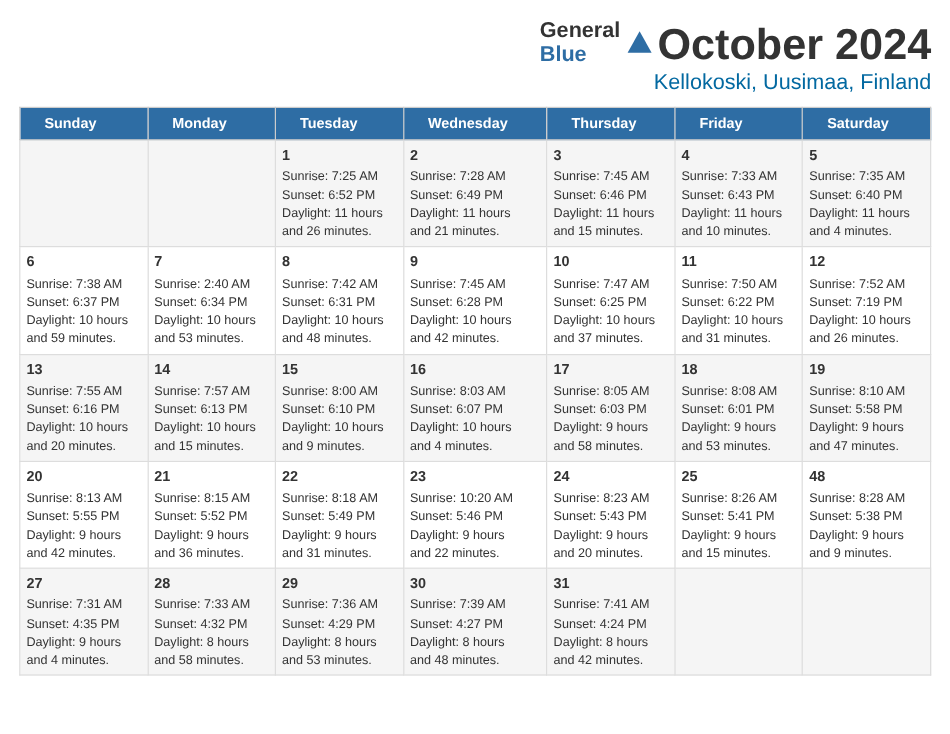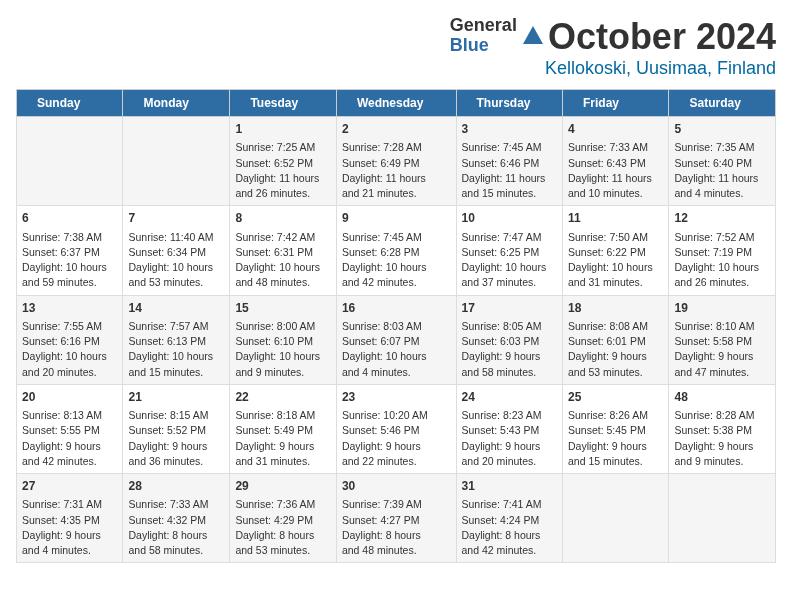--- a/index.html
+++ b/index.html
@@ -133,21 +133,21 @@
         <td class="empty-cell"></td>
         <td class="empty-cell"></td>
         <td><span class="day-number">1</span><span>Sunrise: 7:25 AM</span><br><span>Sunset: 6:52 PM</span><br><span>Daylight: 11 hours</span><br><span>and 26 minutes.</span></td>
         <td><span class="day-number">2</span><span>Sunrise: 7:28 AM</span><br><span>Sunset: 6:49 PM</span><br><span>Daylight: 11 hours</span><br><span>and 21 minutes.</span></td>
         <td><span class="day-number">3</span><span>Sunrise: 7:45 AM</span><br><span>Sunset: 6:46 PM</span><br><span>Daylight: 11 hours</span><br><span>and 15 minutes.</span></td>
         <td><span class="day-number">4</span><span>Sunrise: 7:33 AM</span><br><span>Sunset: 6:43 PM</span><br><span>Daylight: 11 hours</span><br><span>and 10 minutes.</span></td>
         <td><span class="day-number">5</span><span>Sunrise: 7:35 AM</span><br><span>Sunset: 6:40 PM</span><br><span>Daylight: 11 hours</span><br><span>and 4 minutes.</span></td>
       </tr>
       <tr>
         <td><span class="day-number">6</span><span>Sunrise: 7:38 AM</span><br><span>Sunset: 6:37 PM</span><br><span>Daylight: 10 hours</span><br><span>and 59 minutes.</span></td>
-        <td><span class="day-number">7</span><span>Sunrise: 11:40 AM</span><br><span>Sunset: 6:34 PM</span><br><span>Daylight: 10 hours</span><br><span>and 53 minutes.</span></td>
+        <td><span class="day-number">7</span><span>Sunrise: 2:40 AM</span><br><span>Sunset: 6:34 PM</span><br><span>Daylight: 10 hours</span><br><span>and 53 minutes.</span></td>
         <td><span class="day-number">8</span><span>Sunrise: 7:42 AM</span><br><span>Sunset: 6:31 PM</span><br><span>Daylight: 10 hours</span><br><span>and 48 minutes.</span></td>
         <td><span class="day-number">9</span><span>Sunrise: 7:45 AM</span><br><span>Sunset: 6:28 PM</span><br><span>Daylight: 10 hours</span><br><span>and 42 minutes.</span></td>
         <td><span class="day-number">10</span><span>Sunrise: 7:47 AM</span><br><span>Sunset: 6:25 PM</span><br><span>Daylight: 10 hours</span><br><span>and 37 minutes.</span></td>
         <td><span class="day-number">11</span><span>Sunrise: 7:50 AM</span><br><span>Sunset: 6:22 PM</span><br><span>Daylight: 10 hours</span><br><span>and 31 minutes.</span></td>
         <td><span class="day-number">12</span><span>Sunrise: 7:52 AM</span><br><span>Sunset: 7:19 PM</span><br><span>Daylight: 10 hours</span><br><span>and 26 minutes.</span></td>
       </tr>
       <tr>
         <td><span class="day-number">13</span><span>Sunrise: 7:55 AM</span><br><span>Sunset: 6:16 PM</span><br><span>Daylight: 10 hours</span><br><span>and 20 minutes.</span></td>
         <td><span class="day-number">14</span><span>Sunrise: 7:57 AM</span><br><span>Sunset: 6:13 PM</span><br><span>Daylight: 10 hours</span><br><span>and 15 minutes.</span></td>
         <td><span class="day-number">15</span><span>Sunrise: 8:00 AM</span><br><span>Sunset: 6:10 PM</span><br><span>Daylight: 10 hours</span><br><span>and 9 minutes.</span></td>
@@ -155,21 +155,21 @@
         <td><span class="day-number">17</span><span>Sunrise: 8:05 AM</span><br><span>Sunset: 6:03 PM</span><br><span>Daylight: 9 hours</span><br><span>and 58 minutes.</span></td>
         <td><span class="day-number">18</span><span>Sunrise: 8:08 AM</span><br><span>Sunset: 6:01 PM</span><br><span>Daylight: 9 hours</span><br><span>and 53 minutes.</span></td>
         <td><span class="day-number">19</span><span>Sunrise: 8:10 AM</span><br><span>Sunset: 5:58 PM</span><br><span>Daylight: 9 hours</span><br><span>and 47 minutes.</span></td>
       </tr>
       <tr>
         <td><span class="day-number">20</span><span>Sunrise: 8:13 AM</span><br><span>Sunset: 5:55 PM</span><br><span>Daylight: 9 hours</span><br><span>and 42 minutes.</span></td>
         <td><span class="day-number">21</span><span>Sunrise: 8:15 AM</span><br><span>Sunset: 5:52 PM</span><br><span>Daylight: 9 hours</span><br><span>and 36 minutes.</span></td>
         <td><span class="day-number">22</span><span>Sunrise: 8:18 AM</span><br><span>Sunset: 5:49 PM</span><br><span>Daylight: 9 hours</span><br><span>and 31 minutes.</span></td>
         <td><span class="day-number">23</span><span>Sunrise: 10:20 AM</span><br><span>Sunset: 5:46 PM</span><br><span>Daylight: 9 hours</span><br><span>and 22 minutes.</span></td>
         <td><span class="day-number">24</span><span>Sunrise: 8:23 AM</span><br><span>Sunset: 5:43 PM</span><br><span>Daylight: 9 hours</span><br><span>and 20 minutes.</span></td>
-        <td><span class="day-number">25</span><span>Sunrise: 8:26 AM</span><br><span>Sunset: 5:45 PM</span><br><span>Daylight: 9 hours</span><br><span>and 15 minutes.</span></td>
+        <td><span class="day-number">25</span><span>Sunrise: 8:26 AM</span><br><span>Sunset: 5:41 PM</span><br><span>Daylight: 9 hours</span><br><span>and 15 minutes.</span></td>
         <td><span class="day-number">48</span><span>Sunrise: 8:28 AM</span><br><span>Sunset: 5:38 PM</span><br><span>Daylight: 9 hours</span><br><span>and 9 minutes.</span></td>
       </tr>
       <tr>
         <td><span class="day-number">27</span><span>Sunrise: 7:31 AM</span><br><span>Sunset: 4:35 PM</span><br><span>Daylight: 9 hours</span><br><span>and 4 minutes.</span></td>
         <td><span class="day-number">28</span><span>Sunrise: 7:33 AM</span><br><span>Sunset: 4:32 PM</span><br><span>Daylight: 8 hours</span><br><span>and 58 minutes.</span></td>
         <td><span class="day-number">29</span><span>Sunrise: 7:36 AM</span><br><span>Sunset: 4:29 PM</span><br><span>Daylight: 8 hours</span><br><span>and 53 minutes.</span></td>
         <td><span class="day-number">30</span><span>Sunrise: 7:39 AM</span><br><span>Sunset: 4:27 PM</span><br><span>Daylight: 8 hours</span><br><span>and 48 minutes.</span></td>
         <td><span class="day-number">31</span><span>Sunrise: 7:41 AM</span><br><span>Sunset: 4:24 PM</span><br><span>Daylight: 8 hours</span><br><span>and 42 minutes.</span></td>
         <td class="empty-cell"></td>
         <td class="empty-cell"></td>

